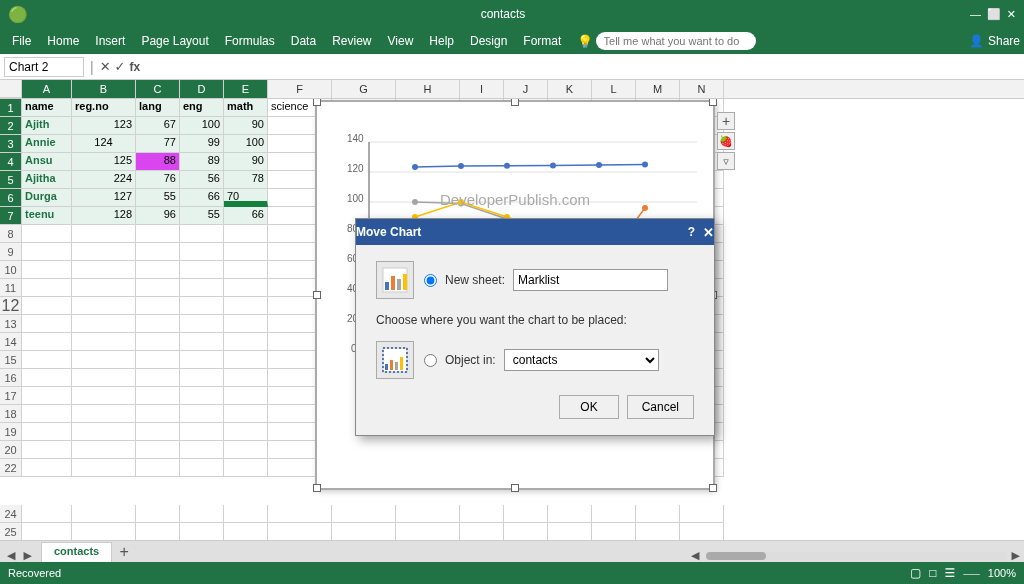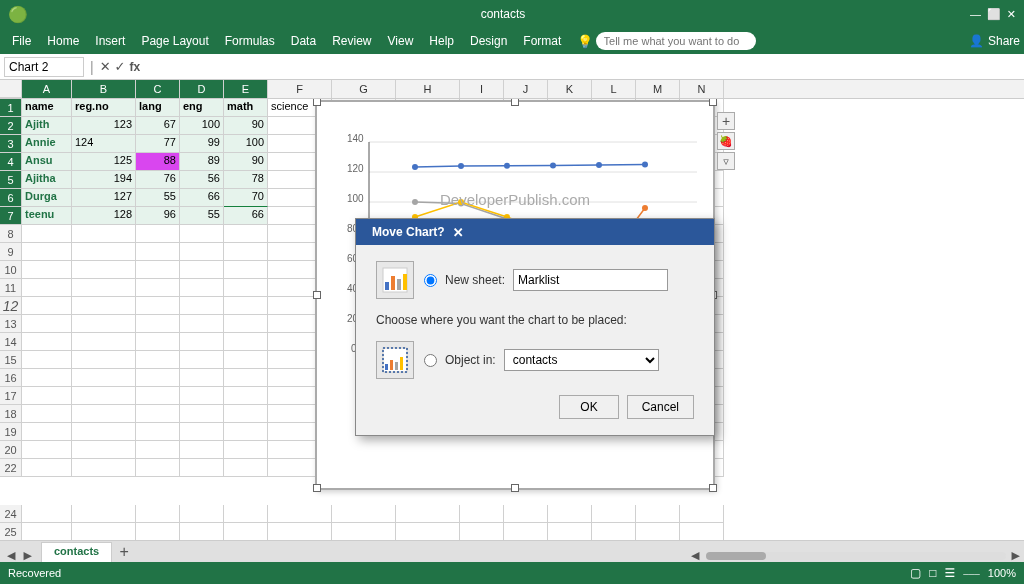--- a/index.html
+++ b/index.html
@@ -102,21 +102,21 @@
       <div style="width:44px; height:18px; padding:1px 3px; border-right:1px solid #d0d0d0; border-bottom:1px solid #d0d0d0; font-size:11px;"></div>
       <div style="width:44px; height:18px; padding:1px 3px; border-right:1px solid #d0d0d0; border-bottom:1px solid #d0d0d0; font-size:11px;"></div>
       <div style="width:44px; height:18px; padding:1px 3px; border-right:1px solid #d0d0d0; border-bottom:1px solid #d0d0d0; font-size:11px;"></div>
       <div style="width:44px; height:18px; padding:1px 3px; border-right:1px solid #d0d0d0; border-bottom:1px solid #d0d0d0; font-size:11px;"></div>
       <div style="width:44px; height:18px; padding:1px 3px; border-right:1px solid #d0d0d0; border-bottom:1px solid #d0d0d0; font-size:11px;"></div>
     </div>
 
     <div style="display:flex;">
       <div style="width:22px; min-width:22px; height:18px; background:#217346; color:white; text-align:center; border-right:1px solid #d0d0d0; border-bottom:1px solid #d0d0d0; font-size:11px; display:flex; align-items:center; justify-content:center;">3</div>
       <div style="width:50px; height:18px; padding:1px 3px; border-right:1px solid #d0d0d0; border-bottom:1px solid #d0d0d0; font-size:11px; background:#e6f3ec; color:#217346; font-weight:600;">Annie</div>
-      <div style="width:64px; height:18px; padding:1px 3px; border-right:1px solid #d0d0d0; border-bottom:1px solid #d0d0d0; font-size:11px; background:#e6f3ec; text-align:left;">124</div>
+      <div style="width:64px; height:18px; padding:1px 3px; border-right:1px solid #d0d0d0; border-bottom:1px solid #d0d0d0; font-size:11px; background:#e6f3ec; text-align:center;">124</div>
       <div style="width:44px; height:18px; padding:1px 3px; border-right:1px solid #d0d0d0; border-bottom:1px solid #d0d0d0; font-size:11px; background:#e6f3ec; text-align:right;">77</div>
       <div style="width:44px; height:18px; padding:1px 3px; border-right:1px solid #d0d0d0; border-bottom:1px solid #d0d0d0; font-size:11px; background:#e6f3ec; text-align:right;">99</div>
       <div style="width:44px; height:18px; padding:1px 3px; border-right:1px solid #d0d0d0; border-bottom:1px solid #d0d0d0; font-size:11px; background:#e6f3ec; text-align:right;">100</div>
       <div style="width:64px; height:18px; padding:1px 3px; border-right:1px solid #d0d0d0; border-bottom:1px solid #d0d0d0; font-size:11px; text-align:right;">90</div>
       <div style="width:64px; height:18px; padding:1px 3px; border-right:1px solid #d0d0d0; border-bottom:1px solid #d0d0d0; font-size:11px;"></div>
       <div style="width:64px; height:18px; padding:1px 3px; border-right:1px solid #d0d0d0; border-bottom:1px solid #d0d0d0; font-size:11px;"></div>
       <div style="width:44px; height:18px; border-right:1px solid #d0d0d0; border-bottom:1px solid #d0d0d0;"></div>
       <div style="width:44px; height:18px; border-right:1px solid #d0d0d0; border-bottom:1px solid #d0d0d0;"></div>
       <div style="width:44px; height:18px; border-right:1px solid #d0d0d0; border-bottom:1px solid #d0d0d0;"></div>
       <div style="width:44px; height:18px; border-right:1px solid #d0d0d0; border-bottom:1px solid #d0d0d0;"></div>
@@ -138,42 +138,42 @@
       <div style="width:44px; height:18px; border-right:1px solid #d0d0d0; border-bottom:1px solid #d0d0d0;"></div>
       <div style="width:44px; height:18px; border-right:1px solid #d0d0d0; border-bottom:1px solid #d0d0d0;"></div>
       <div style="width:44px; height:18px; border-right:1px solid #d0d0d0; border-bottom:1px solid #d0d0d0;"></div>
       <div style="width:44px; height:18px; border-right:1px solid #d0d0d0; border-bottom:1px solid #d0d0d0;"></div>
       <div style="width:44px; height:18px; border-right:1px solid #d0d0d0; border-bottom:1px solid #d0d0d0;"></div>
     </div>
 
     <div style="display:flex;">
       <div style="width:22px; min-width:22px; height:18px; background:#217346; color:white; text-align:center; border-right:1px solid #d0d0d0; border-bottom:1px solid #d0d0d0; font-size:11px; display:flex; align-items:center; justify-content:center;">5</div>
       <div style="width:50px; height:18px; padding:1px 3px; border-right:1px solid #d0d0d0; border-bottom:1px solid #d0d0d0; font-size:11px; background:#e6f3ec; color:#217346; font-weight:600;">Ajitha</div>
-      <div style="width:64px; height:18px; padding:1px 3px; border-right:1px solid #d0d0d0; border-bottom:1px solid #d0d0d0; font-size:11px; background:#e6f3ec; text-align:right;">194</div>
+      <div style="width:64px; height:18px; padding:1px 3px; border-right:1px solid #d0d0d0; border-bottom:1px solid #d0d0d0; font-size:11px; background:#e6f3ec; text-align:right;">224</div>
       <div style="width:44px; height:18px; padding:1px 3px; border-right:1px solid #d0d0d0; border-bottom:1px solid #d0d0d0; font-size:11px; background:#e6f3ec; text-align:right;">76</div>
       <div style="width:44px; height:18px; padding:1px 3px; border-right:1px solid #d0d0d0; border-bottom:1px solid #d0d0d0; font-size:11px; background:#e6f3ec; text-align:right;">56</div>
       <div style="width:44px; height:18px; padding:1px 3px; border-right:1px solid #d0d0d0; border-bottom:1px solid #d0d0d0; font-size:11px; background:#e6f3ec; text-align:right;">78</div>
       <div style="width:64px; height:18px; padding:1px 3px; border-right:1px solid #d0d0d0; border-bottom:1px solid #d0d0d0; font-size:11px; text-align:right;">65</div>
       <div style="width:64px; height:18px; border-right:1px solid #d0d0d0; border-bottom:1px solid #d0d0d0;"></div>
       <div style="width:64px; height:18px; border-right:1px solid #d0d0d0; border-bottom:1px solid #d0d0d0;"></div>
       <div style="width:44px; height:18px; border-right:1px solid #d0d0d0; border-bottom:1px solid #d0d0d0;"></div>
       <div style="width:44px; height:18px; border-right:1px solid #d0d0d0; border-bottom:1px solid #d0d0d0;"></div>
       <div style="width:44px; height:18px; border-right:1px solid #d0d0d0; border-bottom:1px solid #d0d0d0;"></div>
       <div style="width:44px; height:18px; border-right:1px solid #d0d0d0; border-bottom:1px solid #d0d0d0;"></div>
       <div style="width:44px; height:18px; border-right:1px solid #d0d0d0; border-bottom:1px solid #d0d0d0;"></div>
       <div style="width:44px; height:18px; border-right:1px solid #d0d0d0; border-bottom:1px solid #d0d0d0;"></div>
     </div>
 
     <div style="display:flex;">
       <div style="width:22px; min-width:22px; height:18px; background:#217346; color:white; text-align:center; border-right:1px solid #d0d0d0; border-bottom:1px solid #d0d0d0; font-size:11px; display:flex; align-items:center; justify-content:center;">6</div>
       <div style="width:50px; height:18px; padding:1px 3px; border-right:1px solid #d0d0d0; border-bottom:1px solid #d0d0d0; font-size:11px; background:#e6f3ec; color:#217346; font-weight:600;">Durga</div>
       <div style="width:64px; height:18px; padding:1px 3px; border-right:1px solid #d0d0d0; border-bottom:1px solid #d0d0d0; font-size:11px; background:#e6f3ec; text-align:right;">127</div>
       <div style="width:44px; height:18px; padding:1px 3px; border-right:1px solid #d0d0d0; border-bottom:1px solid #d0d0d0; font-size:11px; background:#e6f3ec; text-align:right;">55</div>
       <div style="width:44px; height:18px; padding:1px 3px; border-right:1px solid #d0d0d0; border-bottom:1px solid #d0d0d0; font-size:11px; background:#e6f3ec; text-align:right;">66</div>
-      <div style="width:44px; height:18px; padding:1px 3px; border-right:1px solid #d0d0d0; border-bottom:1px solid #15803d; font-size:11px; background:#e6f3ec; text-align:right;">70</div>
+      <div style="width:44px; height:18px; padding:1px 3px; border-right:1px solid #d0d0d0; border-bottom:6px solid #15803d; font-size:11px; background:#e6f3ec; text-align:left;">70</div>
       <div style="width:64px; height:18px; padding:1px 3px; border-right:1px solid #d0d0d0; border-bottom:1px solid #d0d0d0; font-size:11px; text-align:right;">54</div>
       <div style="width:64px; height:18px; border-right:1px solid #d0d0d0; border-bottom:1px solid #d0d0d0;"></div>
       <div style="width:64px; height:18px; border-right:1px solid #d0d0d0; border-bottom:1px solid #d0d0d0;"></div>
       <div style="width:44px; height:18px; border-right:1px solid #d0d0d0; border-bottom:1px solid #d0d0d0;"></div>
       <div style="width:44px; height:18px; border-right:1px solid #d0d0d0; border-bottom:1px solid #d0d0d0;"></div>
       <div style="width:44px; height:18px; border-right:1px solid #d0d0d0; border-bottom:1px solid #d0d0d0;"></div>
       <div style="width:44px; height:18px; border-right:1px solid #d0d0d0; border-bottom:1px solid #d0d0d0;"></div>
       <div style="width:44px; height:18px; border-right:1px solid #d0d0d0; border-bottom:1px solid #d0d0d0;"></div>
       <div style="width:44px; height:18px; border-right:1px solid #d0d0d0; border-bottom:1px solid #d0d0d0;"></div>
     </div>
@@ -259,21 +259,21 @@
           <div style="width: 64px; min-width: 64px; height: 18px; border-right: 1px solid rgb(208, 208, 208); border-bottom: 1px solid rgb(208, 208, 208);"></div>
           <div style="width: 64px; min-width: 64px; height: 18px; border-right: 1px solid rgb(208, 208, 208); border-bottom: 1px solid rgb(208, 208, 208);"></div>
           <div style="width: 44px; min-width: 44px; height: 18px; border-right: 1px solid rgb(208, 208, 208); border-bottom: 1px solid rgb(208, 208, 208);"></div>
           <div style="width: 44px; min-width: 44px; height: 18px; border-right: 1px solid rgb(208, 208, 208); border-bottom: 1px solid rgb(208, 208, 208);"></div>
           <div style="width: 44px; min-width: 44px; height: 18px; border-right: 1px solid rgb(208, 208, 208); border-bottom: 1px solid rgb(208, 208, 208);"></div>
           <div style="width: 44px; min-width: 44px; height: 18px; border-right: 1px solid rgb(208, 208, 208); border-bottom: 1px solid rgb(208, 208, 208);"></div>
           <div style="width: 44px; min-width: 44px; height: 18px; border-right: 1px solid rgb(208, 208, 208); border-bottom: 1px solid rgb(208, 208, 208);"></div>
           <div style="width: 44px; min-width: 44px; height: 18px; border-right: 1px solid rgb(208, 208, 208); border-bottom: 1px solid rgb(208, 208, 208);"></div>
         </div>
         <div style="display: flex;">
-          <div style="width: 22px; min-width: 22px; height: 18px; background: rgb(242, 242, 242); text-align: left; border-right: 1px solid rgb(208, 208, 208); border-bottom: 1px solid rgb(208, 208, 208); font-size: 14px; display: flex; align-items: center; justify-content: center; color: rgb(85, 85, 85); font-style: italic;">12</div>
+          <div style="width: 22px; min-width: 22px; height: 18px; background: rgb(242, 242, 242); text-align: left; border-right: 1px solid rgb(208, 208, 208); border-bottom: 1px solid rgb(208, 208, 208); font-size: 16px; display: flex; align-items: center; justify-content: center; color: rgb(85, 85, 85);">12</div>
           <div style="width: 50px; min-width: 50px; height: 18px; border-right: 1px solid rgb(208, 208, 208); border-bottom: 1px solid rgb(208, 208, 208);"></div>
           <div style="width: 64px; min-width: 64px; height: 18px; border-right: 1px solid rgb(208, 208, 208); border-bottom: 1px solid rgb(208, 208, 208);"></div>
           <div style="width: 44px; min-width: 44px; height: 18px; border-right: 1px solid rgb(208, 208, 208); border-bottom: 1px solid rgb(208, 208, 208);"></div>
           <div style="width: 44px; min-width: 44px; height: 18px; border-right: 1px solid rgb(208, 208, 208); border-bottom: 1px solid rgb(208, 208, 208);"></div>
           <div style="width: 44px; min-width: 44px; height: 18px; border-right: 1px solid rgb(208, 208, 208); border-bottom: 1px solid rgb(208, 208, 208);"></div>
           <div style="width: 64px; min-width: 64px; height: 18px; border-right: 1px solid rgb(208, 208, 208); border-bottom: 1px solid rgb(208, 208, 208);"></div>
           <div style="width: 64px; min-width: 64px; height: 18px; border-right: 1px solid rgb(208, 208, 208); border-bottom: 1px solid rgb(208, 208, 208);"></div>
           <div style="width: 64px; min-width: 64px; height: 18px; border-right: 1px solid rgb(208, 208, 208); border-bottom: 1px solid rgb(208, 208, 208);"></div>
           <div style="width: 44px; min-width: 44px; height: 18px; border-right: 1px solid rgb(208, 208, 208); border-bottom: 1px solid rgb(208, 208, 208);"></div>
           <div style="width: 44px; min-width: 44px; height: 18px; border-right: 1px solid rgb(208, 208, 208); border-bottom: 1px solid rgb(208, 208, 208);"></div>
@@ -570,21 +570,21 @@
 
     <div style="position:absolute; right:-22px; top:10px; display:flex; flex-direction:column; gap:2px;">
       <div style="width:18px; height:18px; background:#f0f0f0; border:1px solid #aaa; display:flex; align-items:center; justify-content:center; font-size:14px; cursor:pointer; color:#555;">+</div>
       <div style="width:18px; height:18px; background:#f0f0f0; border:1px solid #aaa; display:flex; align-items:center; justify-content:center; font-size:11px; cursor:pointer; color:#555;">🍓</div>
       <div style="width:18px; height:18px; background:#f0f0f0; border:1px solid #aaa; display:flex; align-items:center; justify-content:center; font-size:11px; cursor:pointer; color:#555;">▿</div>
     </div>
   </div>
 
   <div style="position:absolute; left:355px; top:138px; width:360px; background:#f0f0f0; border:1px solid #888; box-shadow:4px 4px 10px rgba(0,0,0,0.35); z-index:200;">
 
-    <div style="background:#2b579a; color:white; padding:4px 16px; font-size:12px; font-weight:600; display:flex; align-items:center; height:26px;">
+    <div style="background:#2b579a; color:white; padding:4px 0; font-size:12px; font-weight:600; display:flex; align-items:center; justify-content:space-between; height:26px;">
       <span>Move Chart</span>
       <div style="display:flex; gap:8px;">
         <span style="cursor:pointer; font-size:12px;">?</span>
         <span style="cursor:pointer; font-size:13px;">✕</span>
       </div>
     </div>
 
     <div style="padding:16px 20px;">
       <div style="display:flex; align-items:center; gap:10px; margin-bottom:14px;">
 

